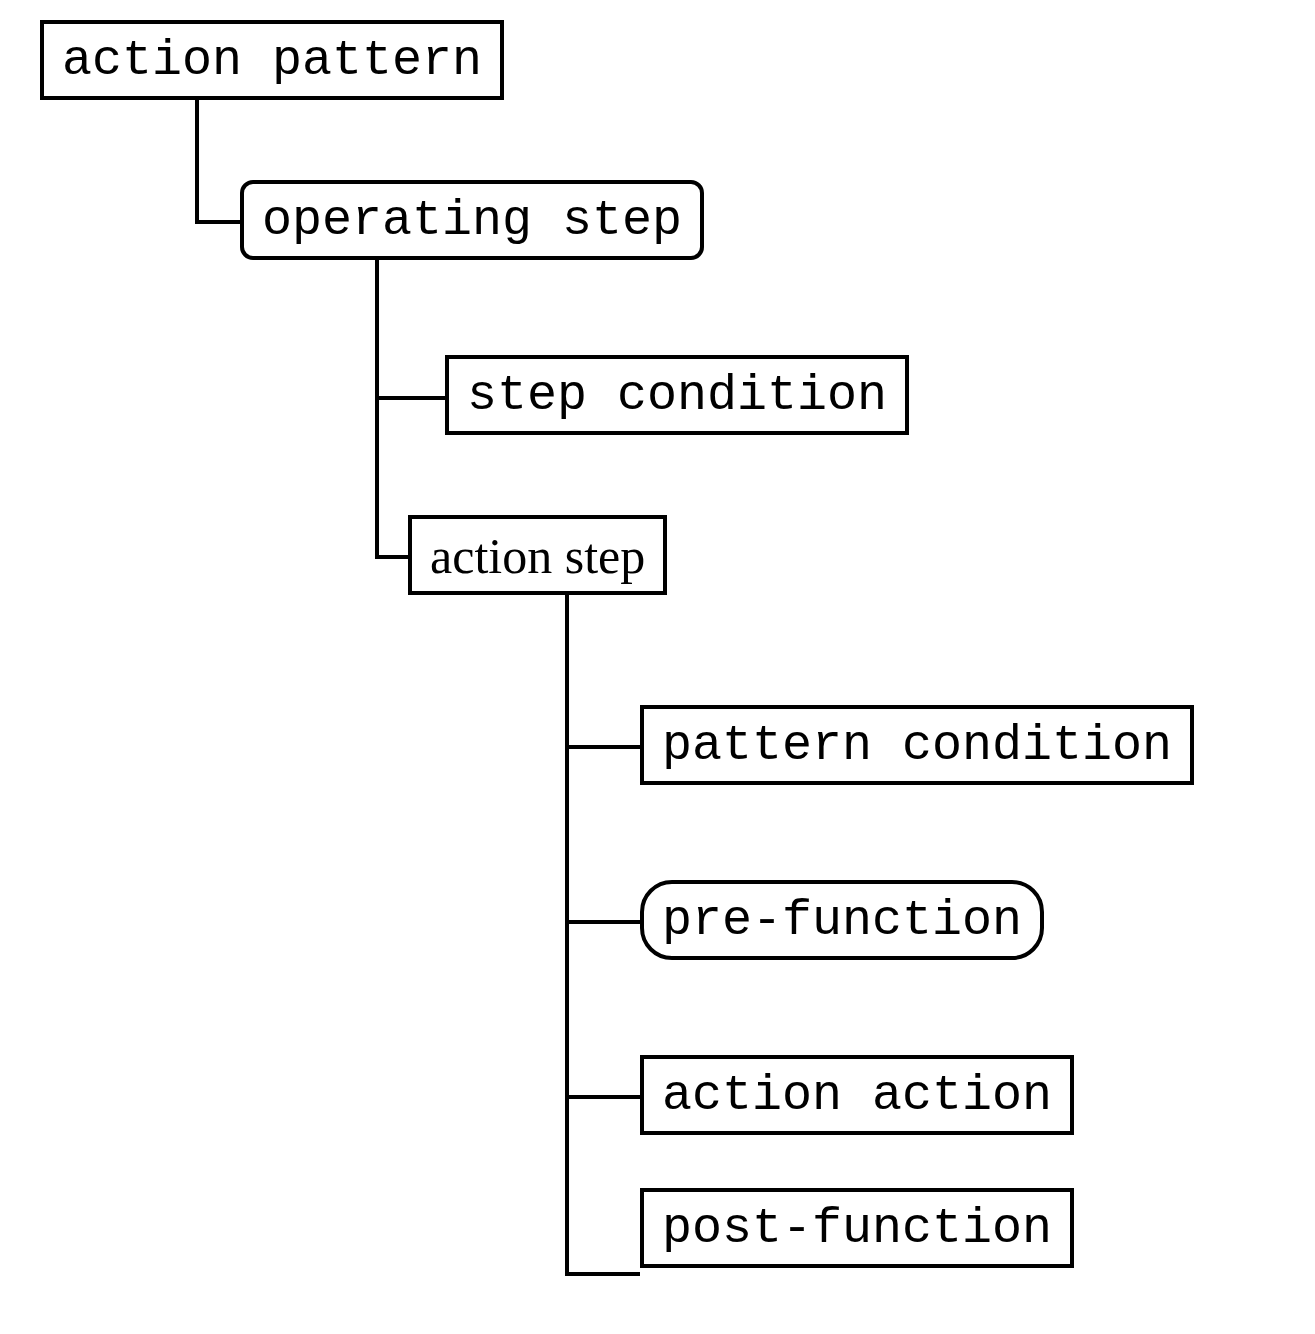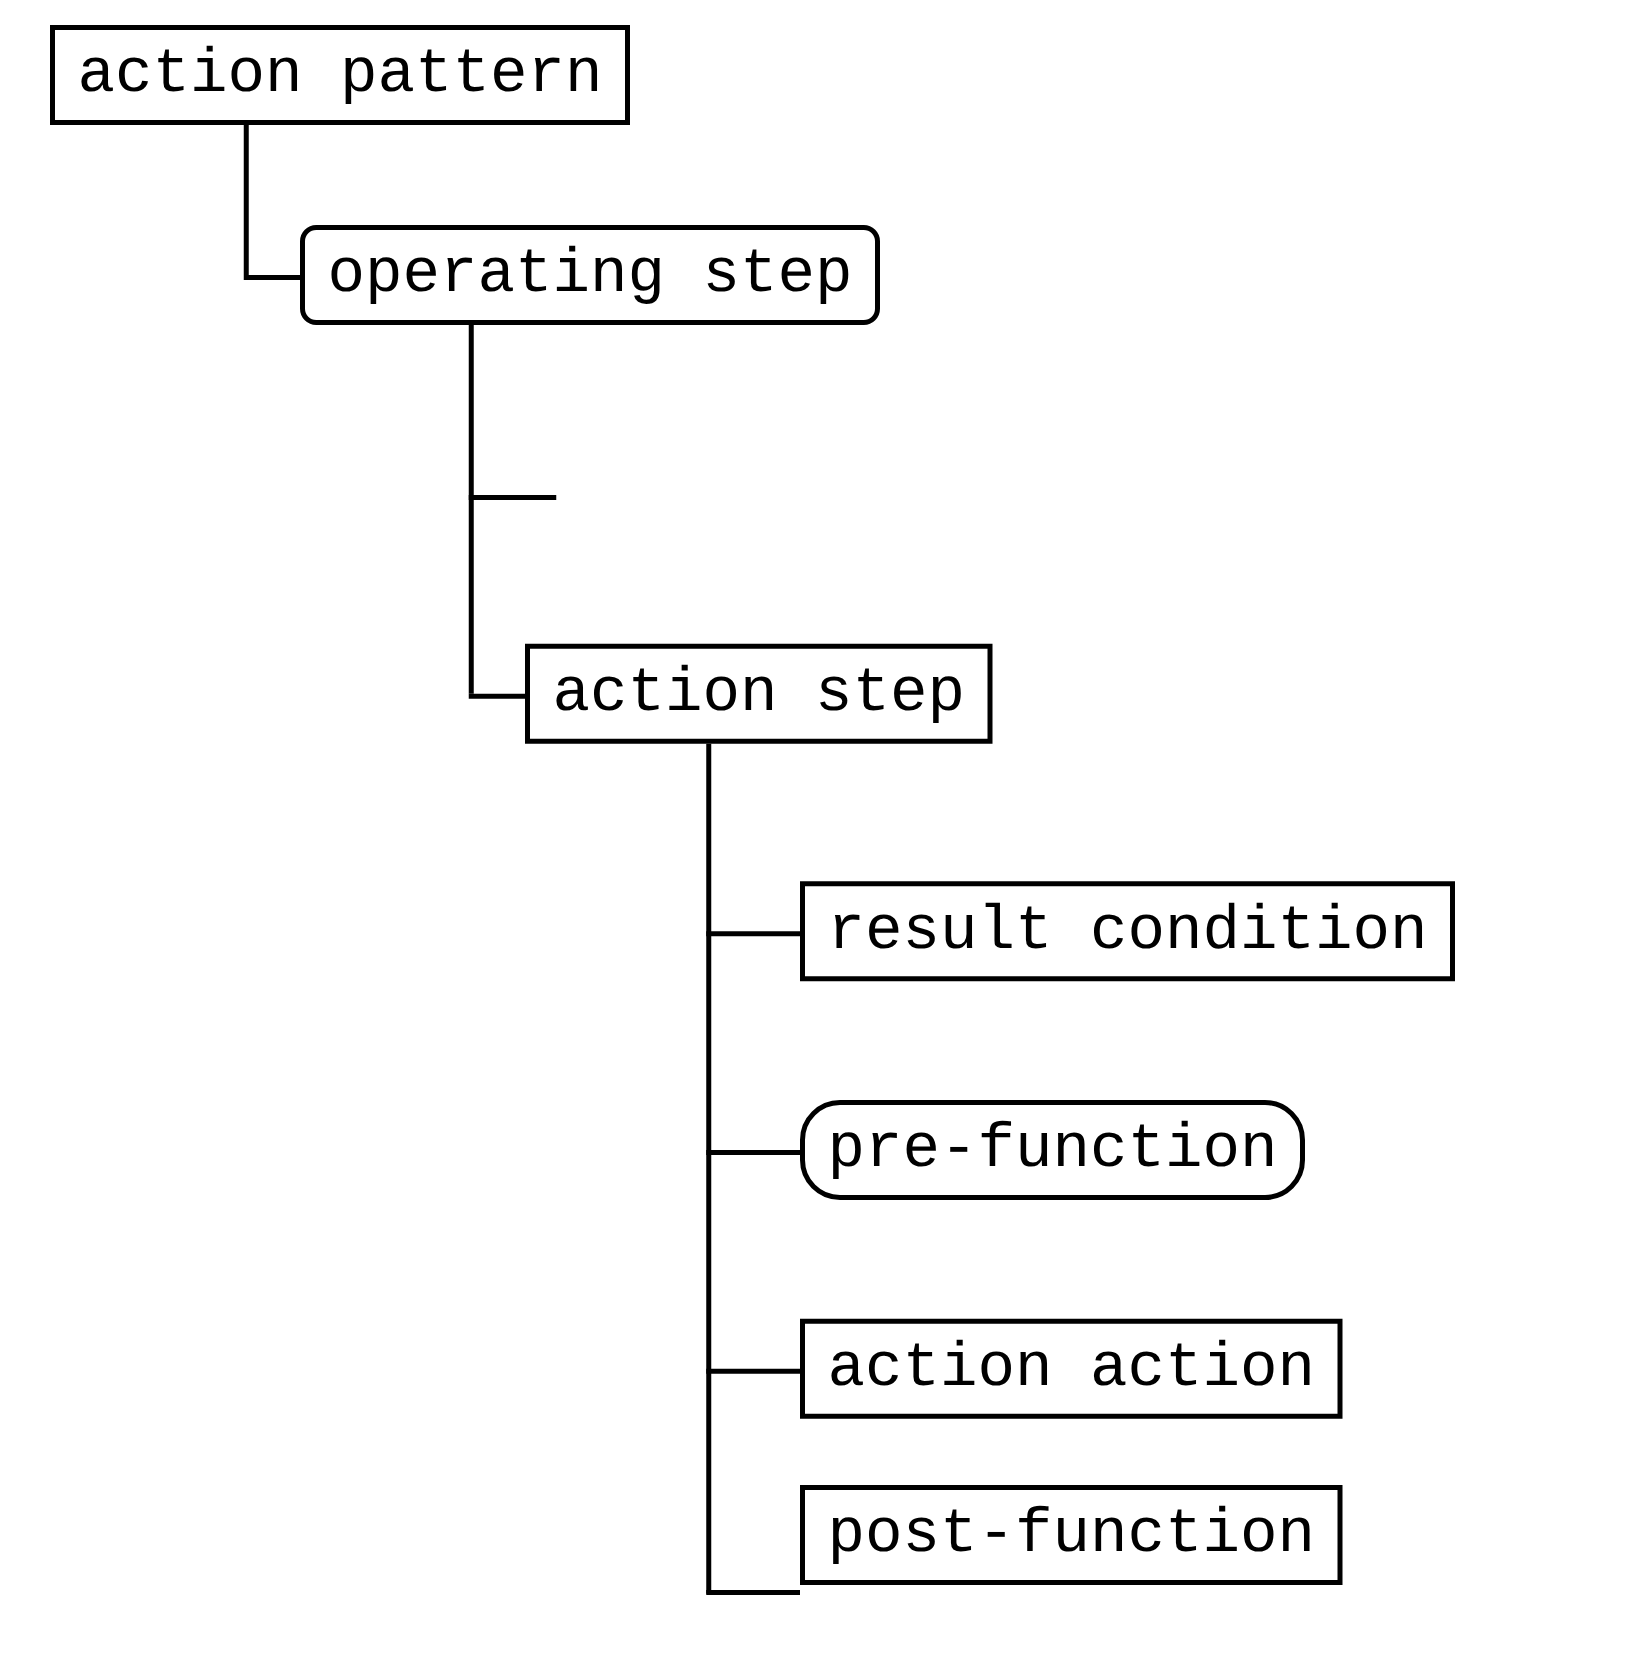--- a/index.html
+++ b/index.html
@@ -46,37 +46,40 @@
   <div class="node" style="left:240px; top:180px;border-radius:13px;">
     <span>operating step</span>
   </div>
 
   <div class="vline" style="left:375px; top:260px; height:295px;"></div>
 
   <div class="hline" style="left:375px; top:396px; width:70px;"></div>
 
   <div class="hline" style="left:375px; top:555px; width:45px;"></div>
 
+  <div class="node" style="left:445px; top:355px;">
+    <span>step condition</span>
+  </div>
 
-  <div class="node" style="left:420px; top:515px;">
+  <div class="node" style="left:408px; top:515px;font-family:Liberation Serif, serif;">
     <span>action step</span>
   </div>
 
   <div class="vline" style="left:565px; top:595px; height:680px;"></div>
 
   <div class="hline" style="left:565px; top:745px; width:75px;"></div>
 
   <div class="hline" style="left:565px; top:920px; width:75px;"></div>
 
   <div class="hline" style="left:565px; top:1095px; width:75px;"></div>
 
   <div class="hline" style="left:565px; top:1272px; width:75px;"></div>
 
   <div class="node" style="left:640px; top:705px;">
-    <span>result condition</span>
+    <span>pattern condition</span>
   </div>
 
   <div class="node" style="left:640px; top:880px;border-radius:32px;">
     <span>pre-function</span>
   </div>
 
   <div class="node" style="left:640px; top:1055px;">
     <span>action action</span>
   </div>
 

